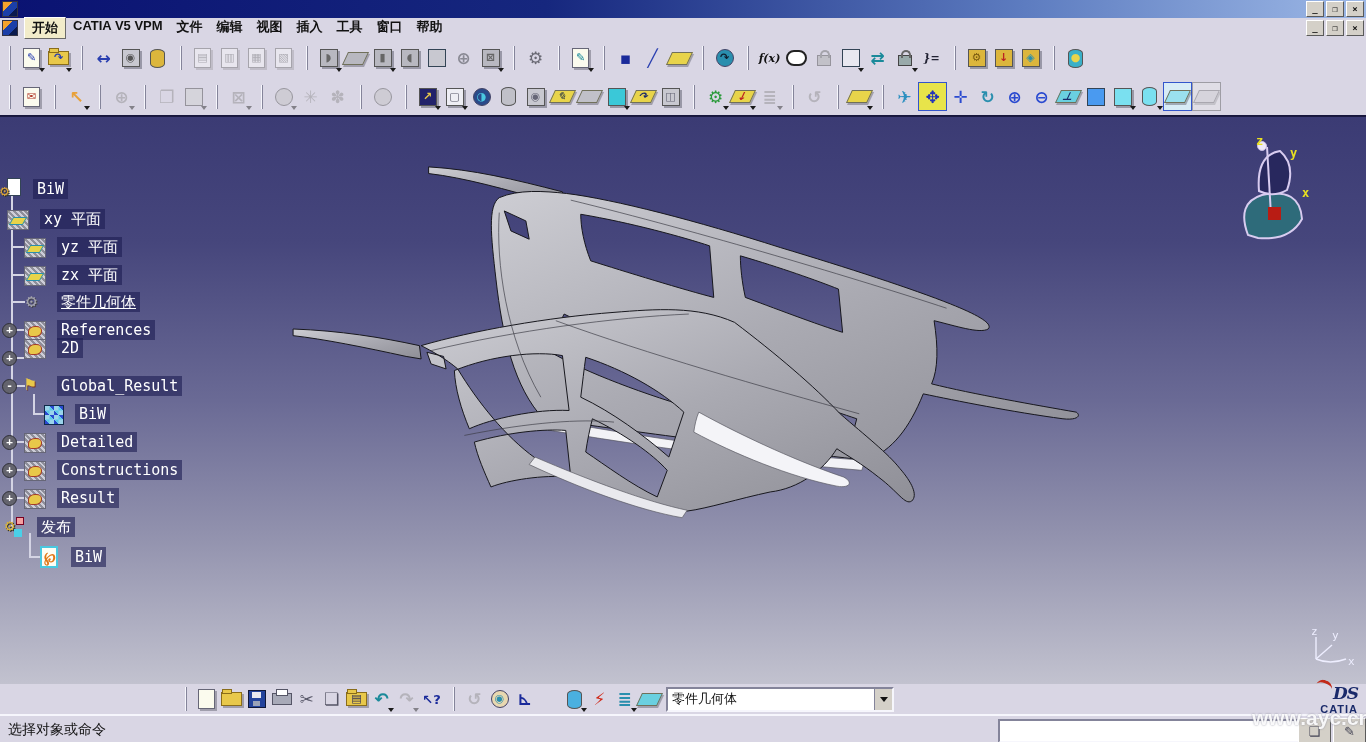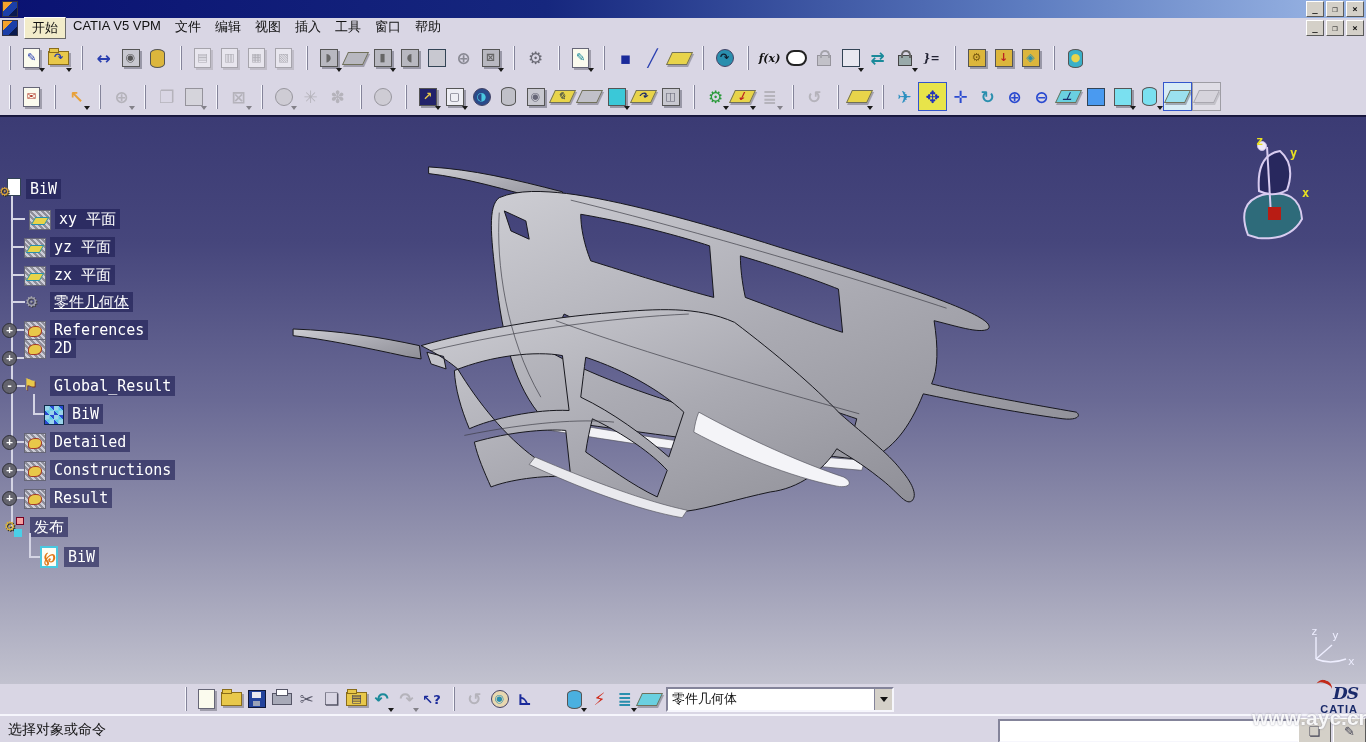--- a/index.html
+++ b/index.html
@@ -9,21 +9,21 @@
   .titlebar{height:18px;display:flex;align-items:center;padding:0 2px;
     background:linear-gradient(90deg,#0a1272 0%,#16277e 40%,#5d7cc0 75%,#9db8e6 100%);
     color:#fff;font:bold 12px "DejaVu Sans Mono",monospace;}
   .appico{width:14px;height:14px;margin-right:3px;border:1px solid #334;
     background:linear-gradient(135deg,#f4a22c 0 35%,#1b3fa8 35% 70%,#0a1a4e 70%);}
   .wctl{margin-left:auto;display:flex;gap:2px;}
   .wbtn{width:16px;height:14px;background:#d4d0c8;border:1px solid;border-color:#fff #5a5a5a #5a5a5a #fff;
     font:bold 9px "DejaVu Sans Mono",monospace;color:#111;display:flex;align-items:center;justify-content:center;}
   
   .menubar{height:20px;display:flex;align-items:center;background:#d9d6e4;padding:0 2px;font-size:13px;color:#111;}
-  .menu-item{padding:1px 7px;white-space:nowrap;}
+  .menu-item{padding:1px 7px;white-space:nowrap;font-weight:bold;}
   .menu-item.active{background:#f2ecca;border:1px solid;border-color:#fff #6a6a6a #6a6a6a #fff;}
   
   .toolbar{display:flex;align-items:center;background:#d9d6e4;}
   .row1{height:40px;}
   .row2{height:37px;border-bottom:1px solid #16163c;}
   .bottombar{height:30px;padding-left:176px;position:relative;}
   .tgrip{width:0;height:24px;border-left:1px solid #f6f6fc;border-right:1px solid #84849a;margin:0 7px 0 9px;flex:none;}
   .tbtn{width:27px;height:27px;position:relative;display:flex;align-items:center;justify-content:center;flex:none;}
   .bottombar .tbtn{width:25px;height:25px;}
   .grayed{filter:grayscale(1) opacity(.45);}
@@ -57,21 +57,21 @@
   .k-num i{font-style:normal;color:#23439c;}
   .k-helpcursor{font:bold 13px "DejaVu Sans",sans-serif;color:#1a2a9a;}
   
   .viewport{position:relative;height:567px;overflow:hidden;border-top:1px solid #1a1a40;
     background:linear-gradient(180deg,#3b3b74 0%,#46467c 22%,#6a6a95 50%,#9494af 75%,#c2c2cf 100%);}
   .model{position:absolute;left:0;top:0;}
   
   .tree{position:absolute;left:0;top:0;width:260px;height:100%;
     font:15px "DejaVu Sans Mono",monospace;color:#fff;}
   .trow{position:absolute;height:24px;display:flex;align-items:center;white-space:nowrap;}
-  .tlabel{background:rgba(28,28,82,.6);padding:0 4px;line-height:20px;}
+  .tlabel{background:rgba(28,28,82,.6);padding:0 4px;line-height:20px;margin-left:7px;}
   .tlabel.ul{text-decoration:underline;}
   .tline{position:absolute;background:#d4d4e4;}
   .exp{position:absolute;width:13px;height:13px;border-radius:50%;background:#63636d;border:1px solid #2e2e36;
      color:#fff;font:bold 11px/12px "DejaVu Sans Mono",monospace;text-align:center;z-index:3;}
   .ti{width:22px;height:22px;position:relative;display:inline-block;margin-right:4px;flex:none;}
   .ti-part::before{content:"";position:absolute;right:1px;top:0;width:12px;height:16px;background:#fff;border:1px solid #345;}
   .ti-part::after{content:"⚙";position:absolute;left:0;bottom:0;font-size:15px;color:#d8a23a;text-shadow:1px 1px 0 #333;}
   .ti-plane,.ti-geoset{width:20px;height:18px;margin-top:2px;border:1px solid #667;
      background:repeating-linear-gradient(45deg,#8e8e9a 0 2px,#cdcdd8 2px 4px);}
   .ti-plane::after{content:"";position:absolute;left:3px;top:6px;width:12px;height:6px;background:#e8d44a;border:1px solid #2a8fae;transform:skewX(-30deg);}
@@ -513,21 +513,21 @@
     </g>
   </svg>
 
   <div class="tree" id="spec-tree">
       <div class="tline" style="left: 11px; top: 76px; width: 2px; height: 336px;"></div>
       <div class="trow" style="left: 0px; top: 60px;">
         <span class="ti ti-part"></span>
         <span class="tlabel">BiW</span>
       </div>
       <div class="tline" style="left: 13px; top: 101px; width: 12px; height: 2px;"></div>
-      <div class="trow" style="left: 29px; top: 90px;">
+      <div class="trow" style="left: 7px; top: 90px;">
         <span class="ti ti-plane"></span>
         <span class="tlabel">xy 平面</span>
       </div>
       <div class="tline" style="left: 13px; top: 129px; width: 12px; height: 2px;"></div>
       <div class="trow" style="left: 24px; top: 118px;">
         <span class="ti ti-plane"></span>
         <span class="tlabel">yz 平面</span>
       </div>
       <div class="tline" style="left: 13px; top: 157px; width: 12px; height: 2px;"></div>
       <div class="trow" style="left: 24px; top: 146px;">

